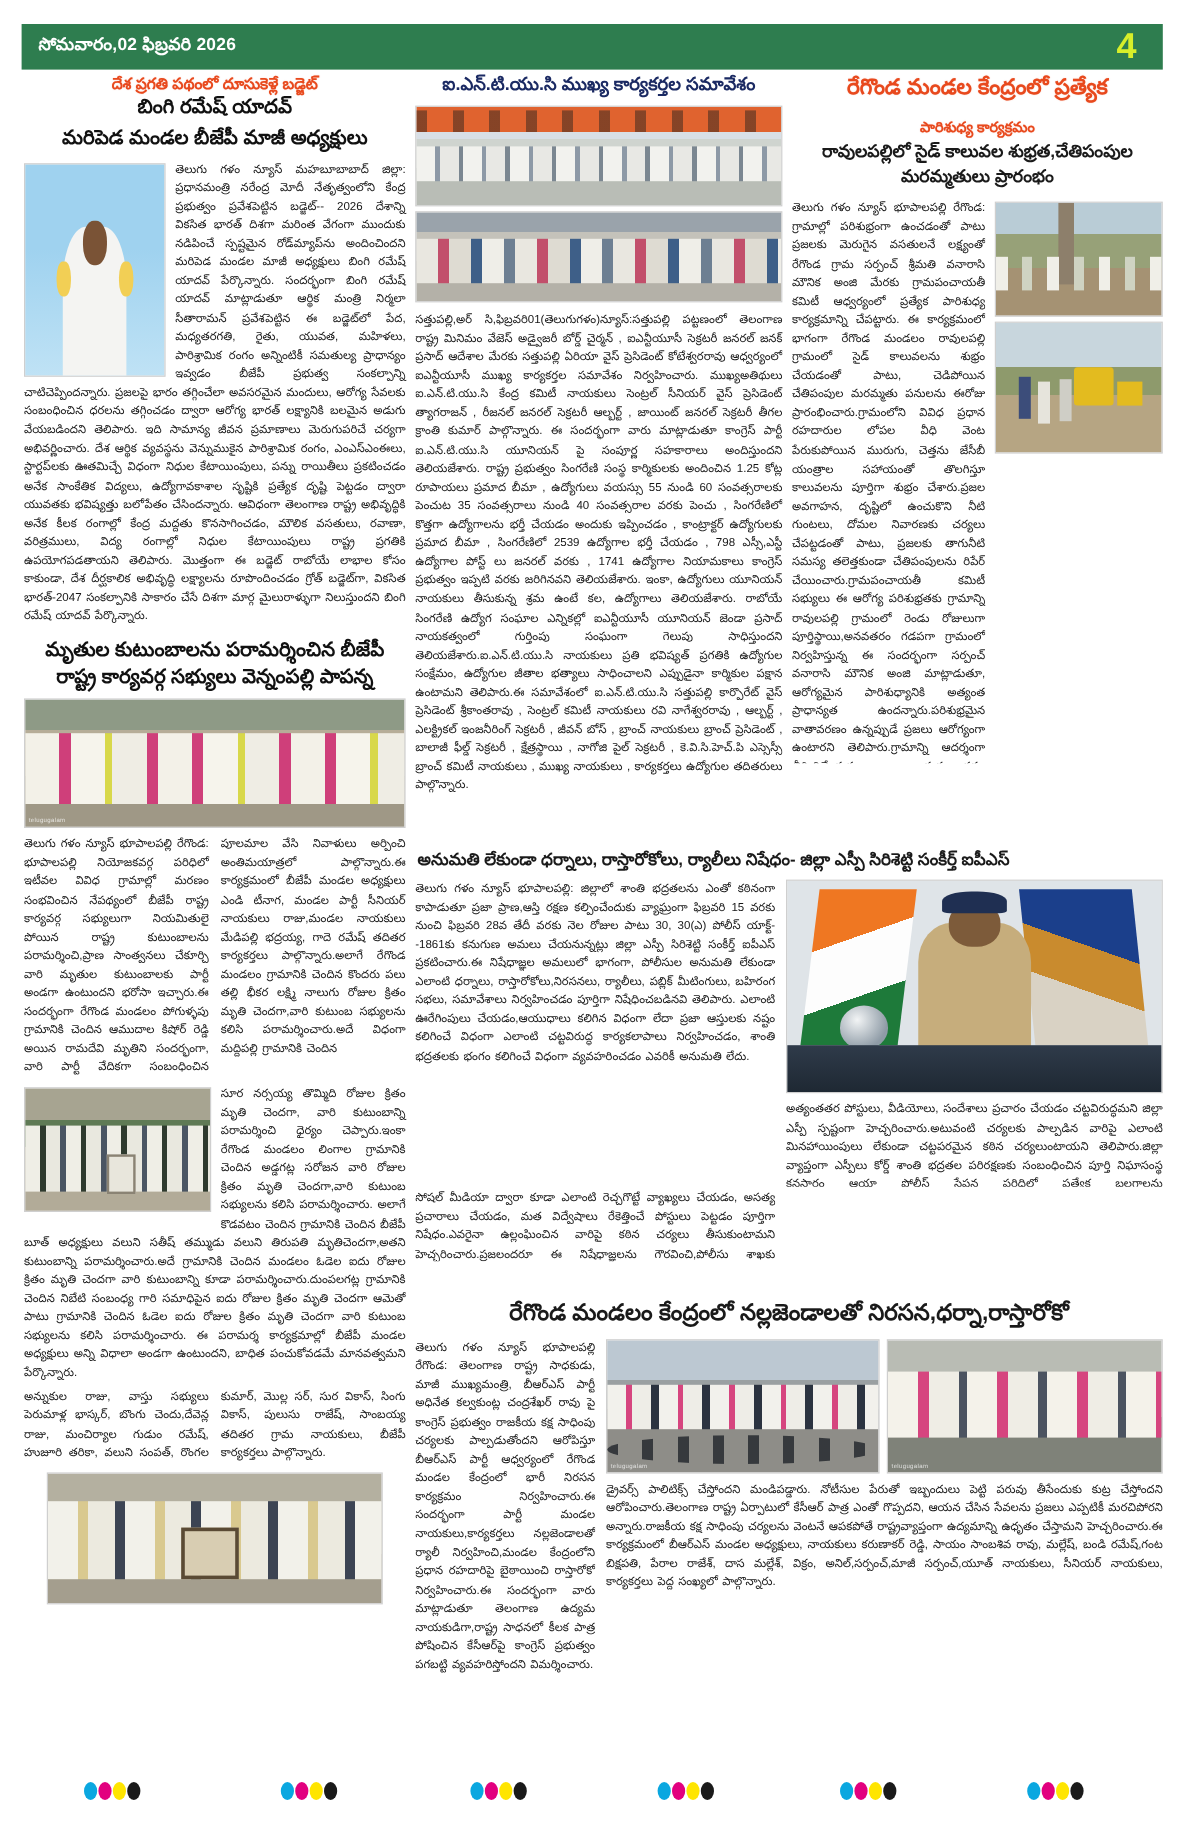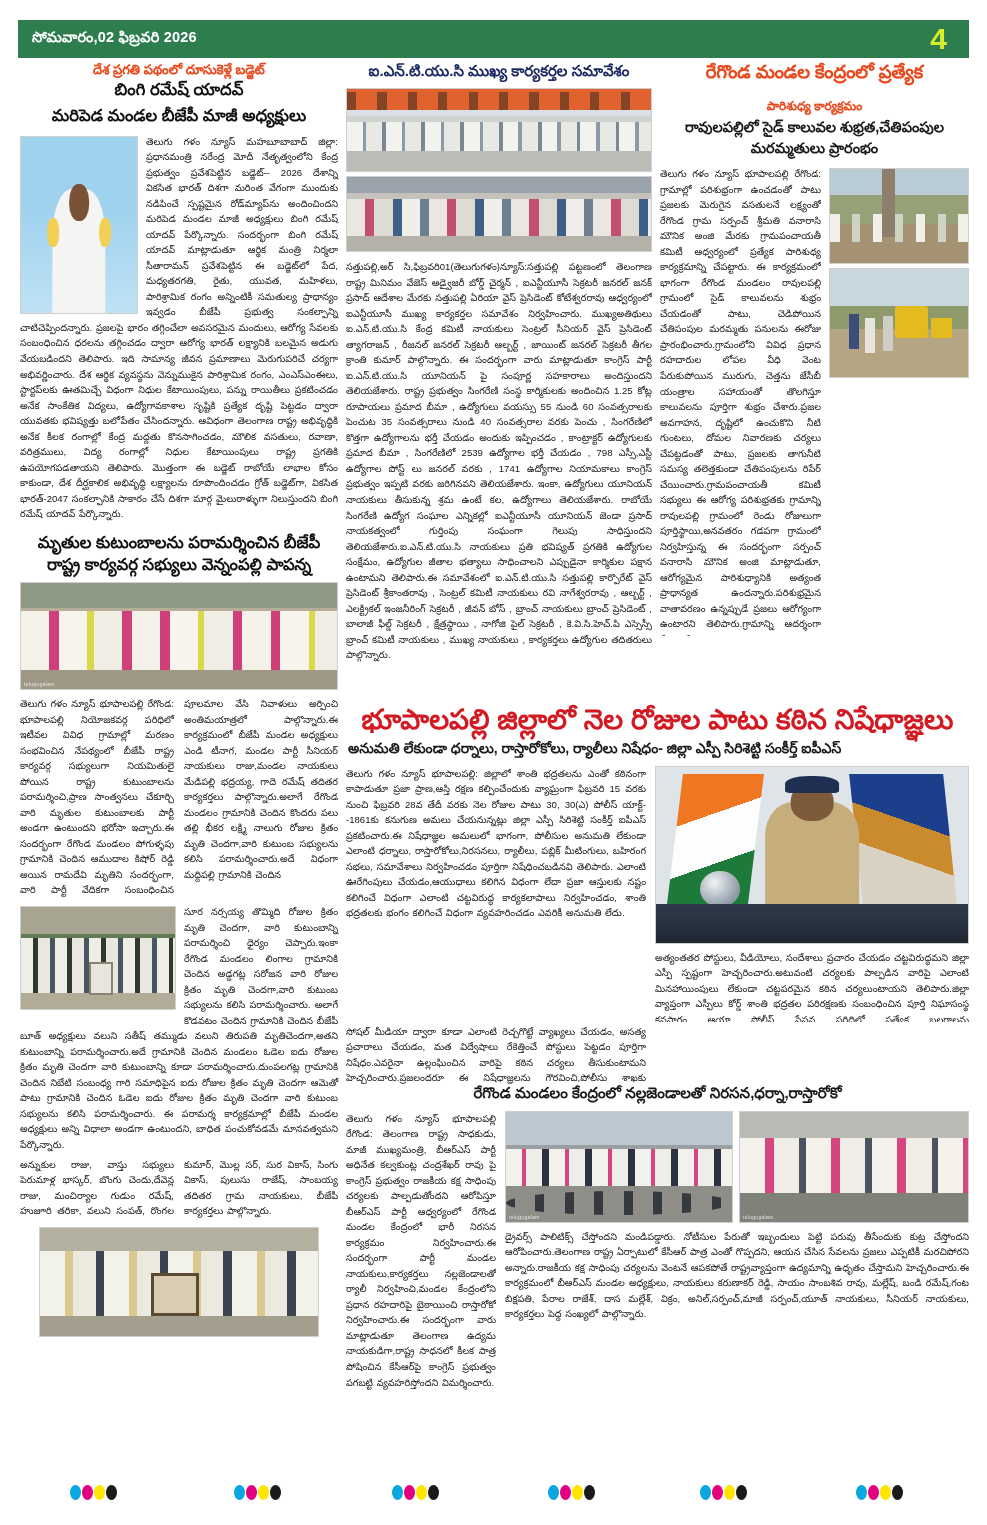--- a/index.html
+++ b/index.html
@@ -403,41 +403,40 @@
           <div class="photo ph-cleanup" style="width:140px; height:96px;"></div>
           <div class="photo ph-jcb" style="width:140px; height:110px; margin-top:4px;"></div>
         </div>
         <div class="body-text" style="height:470px; overflow:hidden;">తెలుగు గళం న్యూస్ భూపాలపల్లి రేగొండ: గ్రామాల్లో పరిశుభ్రంగా ఉంచడంతో పాటు ప్రజలకు మెరుగైన వసతులనే లక్ష్యంతో రేగొండ గ్రామ సర్పంచ్ శ్రీమతి వనారాసి మౌనిక అంజి మేరకు గ్రామపంచాయతీ కమిటీ ఆధ్వర్యంలో ప్రత్యేక పారిశుధ్య కార్యక్రమాన్ని చేపట్టారు. ఈ కార్యక్రమంలో భాగంగా రేగొండ మండలం రావులపల్లి గ్రామంలో సైడ్ కాలువలను శుభ్రం చేయడంతో పాటు, చెడిపోయిన చేతిపంపుల మరమ్మతు పనులను ఈరోజు ప్రారంభించారు.గ్రామంలోని వివిధ ప్రధాన రహదారుల లోపల వీధి వెంట పేరుకుపోయిన మురుగు, చెత్తను జేసీబీ యంత్రాల సహాయంతో తొలగిస్తూ కాలువలను పూర్తిగా శుభ్రం చేశారు.ప్రజల అవగాహన, దృష్టిలో ఉంచుకొని నీటి గుంటలు, దోమల నివారణకు చర్యలు చేపట్టడంతో పాటు, ప్రజలకు తాగునీటి సమస్య తలెత్తకుండా చేతిపంపులను రిపేర్ చేయించారు.గ్రామపంచాయతీ కమిటీ సభ్యులు ఈ ఆరోగ్య పరిశుభ్రతకు గ్రామాన్ని రావులపల్లి గ్రామంలో రెండు రోజులుగా పూర్తిస్థాయి,అనవతరం గడపగా గ్రామంలో నిర్వహిస్తున్న ఈ సందర్భంగా సర్పంచ్ వనారాసి మౌనిక అంజి మాట్లాడుతూ, ఆరోగ్యమైన పారిశుధ్యానికి అత్యంత ప్రాధాన్యత ఉందన్నారు.పరిశుభ్రమైన వాతావరణం ఉన్నప్పుడే ప్రజలు ఆరోగ్యంగా ఉంటారని తెలిపారు.గ్రామాన్ని ఆదర్శంగా తీర్చిదిద్దేందుకు గ్రామస్తులందరూ సహకరించాలని కోరారు.ఈ కార్యక్రమంలో గ్రామపంచాయతీ కమిటీ సభ్యులు, వార్డు సభ్యులు, పారిశుధ్య సిబ్బంది, గ్రామస్తులు పాల్గొన్నారు.గ్రామాన్ని పరిశుభ్రంగా ఉంచడంలో చేపట్టిన ఈ కార్యక్రమాన్ని గ్రామస్తులు అభినందించారు. ప్రజల బాగు కోసం చేస్తున్నామని,ప్రజలందరికీ కృతజ్ఞతలు తెలిపారు.</div>
         <div style="clear:both;"></div>
       </div>
     </div>
   </div>
 
   <div class="col" style="left:346px; top:704px; width:623px;">
-    <div class="hl-red h-big">భూపాలపల్లి జిల్లాలో నెల రోజుల పాటు కఠిన నిషేధాజ్ఞలు</div>
     <div class="sub-black" style="font-size:14px; text-align:left; margin-top:3px; padding-left:2px;">అనుమతి లేకుండా ధర్నాలు, రాస్తారోకోలు, ర్యాలీలు నిషేధం- జిల్లా ఎస్పీ సిరిశెట్టి సంకీర్త్ ఐపీఎస్</div>
 
     <div style="position:relative; margin-top:8px; display:flex; gap:9px;">
       <div class="body-text" style="width:300px; height:255px; overflow:hidden;">తెలుగు గళం న్యూస్ భూపాలపల్లి: జిల్లాలో శాంతి భద్రతలను ఎంతో కఠినంగా కాపాడుతూ ప్రజా ప్రాణ,ఆస్తి రక్షణ కల్పించేందుకు వ్యాఘ్రంగా ఫిబ్రవరి 15 వరకు నుంచి ఫిబ్రవరి 28వ తేదీ వరకు నెల రోజుల పాటు 30, 30(ఎ) పోలీస్ యాక్ట్--1861కు కనుగుణ అమలు చేయనున్నట్లు జిల్లా ఎస్పీ సిరిశెట్టి సంకీర్త్ ఐపీఎస్ ప్రకటించారు.ఈ నిషేధాజ్ఞల అమలులో భాగంగా, పోలీసుల అనుమతి లేకుండా ఎలాంటి ధర్నాలు, రాస్తారోకోలు,నిరసనలు, ర్యాలీలు, పబ్లిక్ మీటింగులు, బహిరంగ సభలు, సమావేశాలు నిర్వహించడం పూర్తిగా నిషేధించబడినవి తెలిపారు. ఎలాంటి ఊరేగింపులు చేయడం,ఆయుధాలు కలిగిన విధంగా లేదా ప్రజా ఆస్తులకు నష్టం కలిగించే విధంగా ఎలాంటి చట్టవిరుద్ధ కార్యకలాపాలు నిర్వహించడం, శాంతి భద్రతలకు భంగం కలిగించే విధంగా వ్యవహరించడం ఎవరికీ అనుమతి లేదు.</div>
       <div style="width:314px;">
         <div class="photo ph-police" style="width:314px; height:178px;">
           <span class="flag-in"></span>
           <span class="flag-pol"></span>
           <span class="globe"></span>
           <span class="officer"></span>
           <span class="desk"></span>
         </div>
         <div class="body-text" style="margin-top:6px; height:72px; overflow:hidden;">అత్యంతతర పోస్టులు, వీడియోలు, సందేశాలు ప్రచారం చేయడం చట్టవిరుద్ధమని జిల్లా ఎస్పీ స్పష్టంగా హెచ్చరించారు.అటువంటి చర్యలకు పాల్పడిన వారిపై ఎలాంటి మినహాయింపులు లేకుండా చట్టపరమైన కఠిన చర్యలుంటాయని తెలిపారు.జిల్లా వ్యాప్తంగా ఎస్పీలు కోర్డ్ శాంతి భద్రతల పరిరక్షణకు సంబంధించిన పూర్తి నిఘాసంస్థ కనసారం ఆయా పోలీస్ స్టేషన్ల పరిధిలో ప్రత్యేక బలగాలను మోహరించనున్నట్లు,ఎలాంటి అవాంఛనీయ సంఘటనలు జరగకుండా కట్టుదిట్టమైన భద్రత చర్యలు చేపట్టనున్నట్లు జిల్లా ఎస్పీ సిరిశెట్టి సంకీర్త్ ఐపీఎస్ తెలిపారు.</div>
       </div>
     </div>
     <div class="body-text" style="width:300px; margin-top:2px; height:60px; overflow:hidden;">సోషల్ మీడియా ద్వారా కూడా ఎలాంటి రెచ్చగొట్టే వ్యాఖ్యలు చేయడం, అసత్య ప్రచారాలు చేయడం, మత విద్వేషాలు రేకెత్తించే పోస్టులు పెట్టడం పూర్తిగా నిషేధం.ఎవరైనా ఉల్లంఘించిన వారిపై కఠిన చర్యలు తీసుకుంటామని హెచ్చరించారు.ప్రజలందరూ ఈ నిషేధాజ్ఞలను గౌరవించి,పోలీసు శాఖకు సహకరించాలని జిల్లా ఎస్పీ కోరారు.జిల్లా పరిధిలోనూ అన్ని పోలీస్ స్టేషన్ల పరిధిలో ఎస్సెస్ ప్రత్యేక నిఘా వ్యవస్థను అమలులో ఉన్న నేపథ్యంలో, ఎవరికైనా ఇబ్బందులు కలిగితే వెంటనే డయల్ 100కు సమాచారం అందించాలని సూచించారు.</div>
   </div>
 
   <div class="col" style="left:346px; top:1078px; width:623px;">
-    <div class="sub-black" style="font-size:15px; margin-top:5px;">రేగొండ మండలం కేంద్రంలో నల్లజెండాలతో నిరసన,ధర్నా,రాస్తారోకో</div>
+    <div class="sub-black" style="font-size:19px; margin-top:5px;">రేగొండ మండలం కేంద్రంలో నల్లజెండాలతో నిరసన,ధర్నా,రాస్తారోకో</div>
 
     <div style="margin-top:8px; display:flex; gap:9px;">
       <div class="body-text" style="width:150px; height:330px; overflow:hidden;">తెలుగు గళం న్యూస్ భూపాలపల్లి రేగొండ: తెలంగాణ రాష్ట్ర సాధకుడు, మాజీ ముఖ్యమంత్రి, బీఆర్ఎస్ పార్టీ అధినేత కల్వకుంట్ల చంద్రశేఖర్ రావు పై కాంగ్రెస్ ప్రభుత్వం రాజకీయ కక్ష సాధింపు చర్యలకు పాల్పడుతోందని ఆరోపిస్తూ బీఆర్ఎస్ పార్టీ ఆధ్వర్యంలో రేగొండ మండల కేంద్రంలో భారీ నిరసన కార్యక్రమం నిర్వహించారు.ఈ సందర్భంగా పార్టీ మండల నాయకులు,కార్యకర్తలు నల్లజెండాలతో ర్యాలీ నిర్వహించి,మండల కేంద్రంలోని ప్రధాన రహదారిపై బైఠాయించి రాస్తారోకో నిర్వహించారు.ఈ సందర్భంగా వారు మాట్లాడుతూ తెలంగాణ ఉద్యమ నాయకుడిగా,రాష్ట్ర సాధనలో కీలక పాత్ర పోషించిన కేసీఆర్‌పై కాంగ్రెస్ ప్రభుత్వం పగబట్టి వ్యవహరిస్తోందని విమర్శించారు.</div>
       <div style="width:464px;">
         <div style="display:flex; gap:6px;">
           <div class="photo ph-rally" style="width:228px; height:112px;">
             <span class="cap">telugugalam</span>
           </div>
           <div class="photo ph-dharna" style="width:230px; height:112px;">
             <span class="cap">telugugalam</span>

